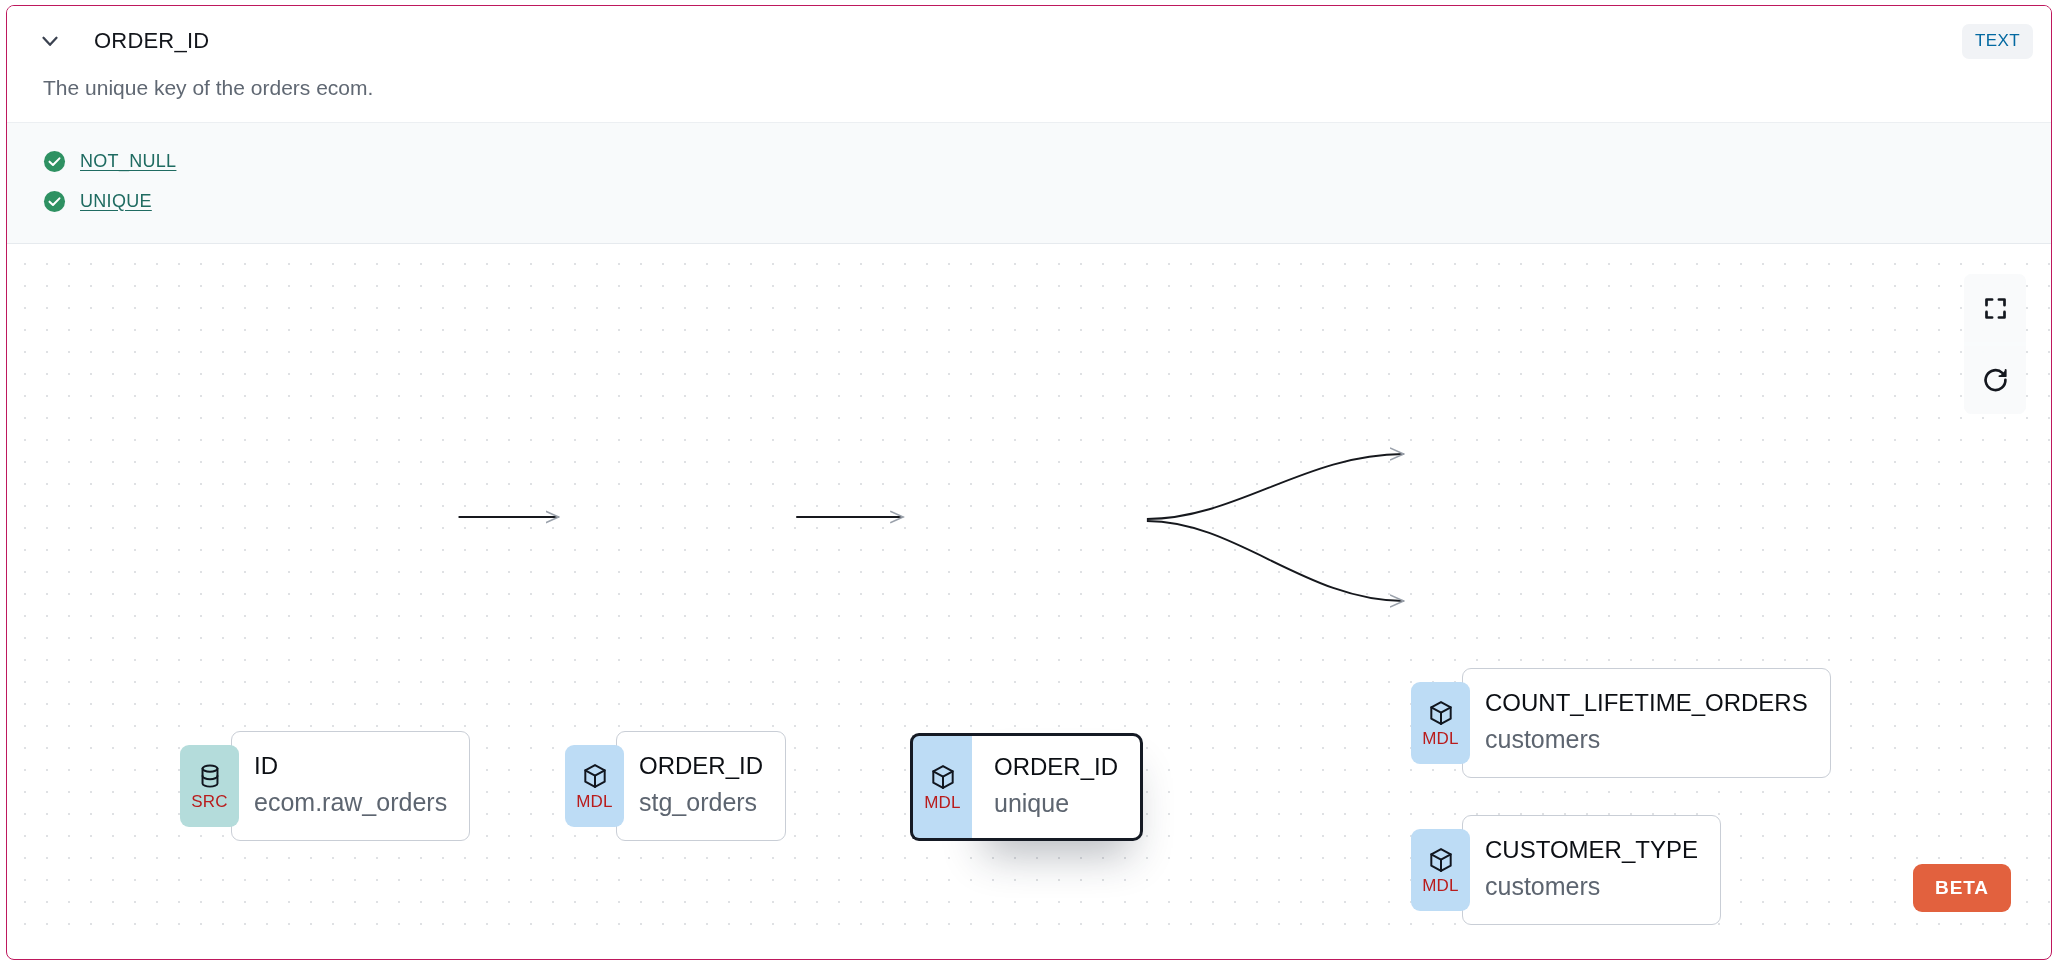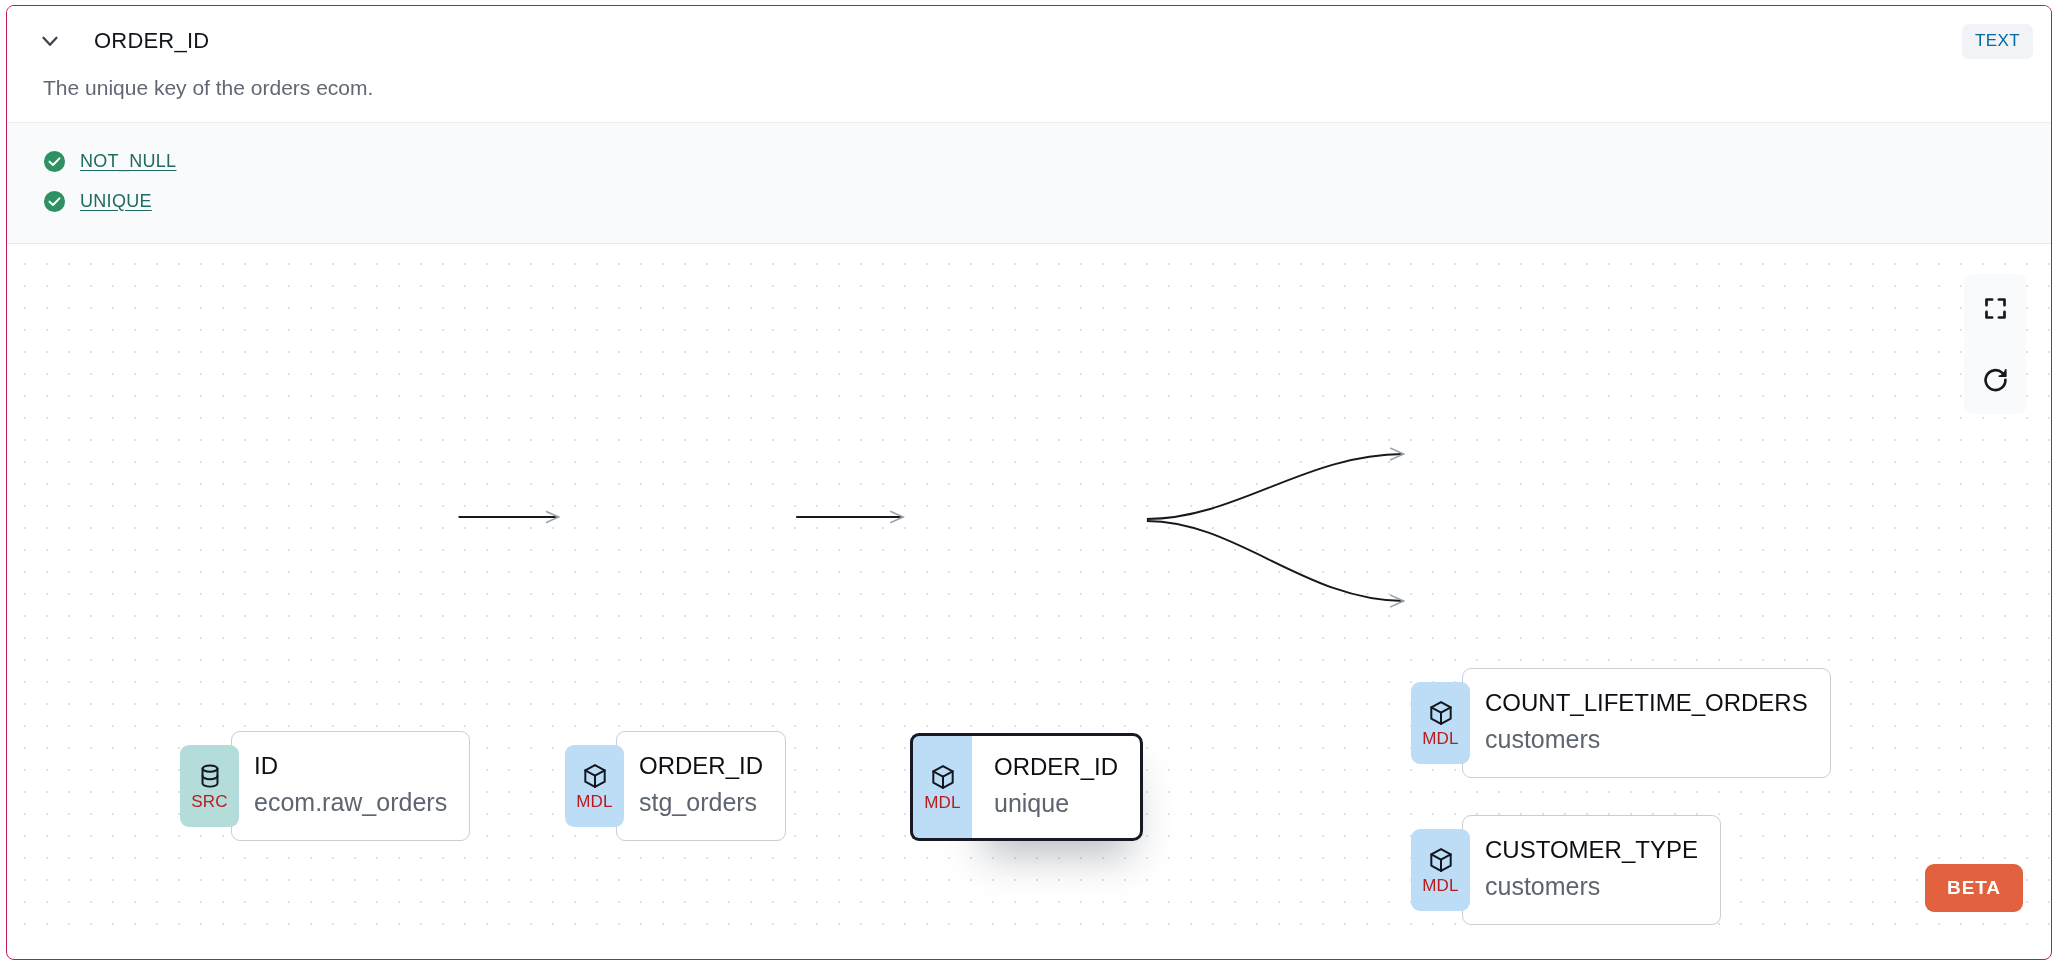--- a/index.html
+++ b/index.html
@@ -225,21 +225,21 @@
     justify-content: center;
     cursor: pointer;
     background: rgba(248,250,251,.9);
   }
   .ctrl-btn + .ctrl-btn { margin-top: 4px; }
   .ctrl-btn svg { display: block; }
 
   
   .beta-pill {
     position: absolute;
-    right: 28px;
+    right: 40px;
     bottom: 25px;
     background: #e2613e;
     color: #ffffff;
     font-size: 19px;
     font-weight: bold;
     letter-spacing: .9px;
     padding: 13px 22px;
     border-radius: 9px;
     cursor: pointer;
     white-space: nowrap;

